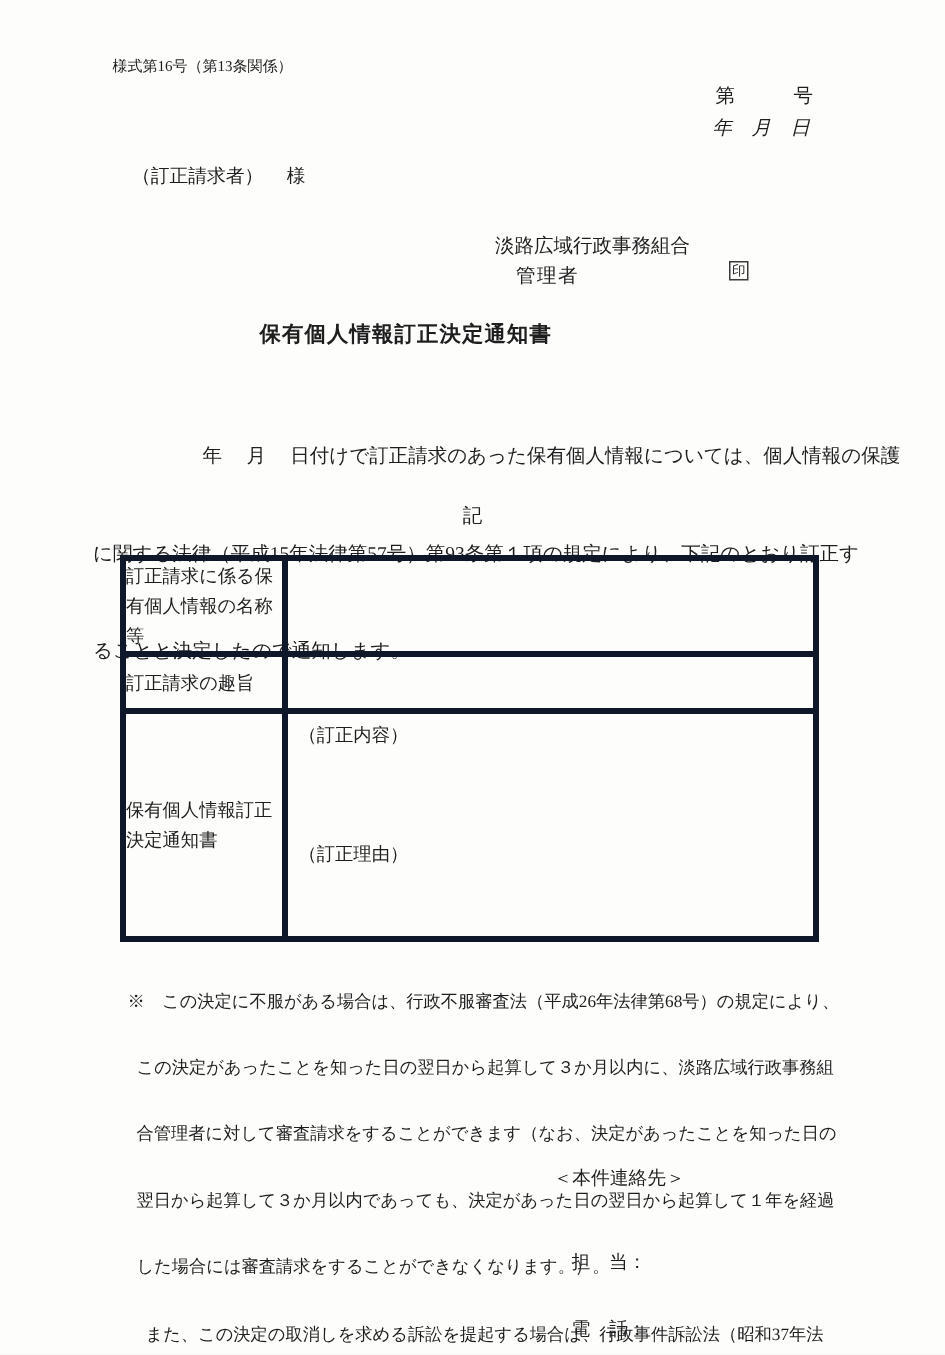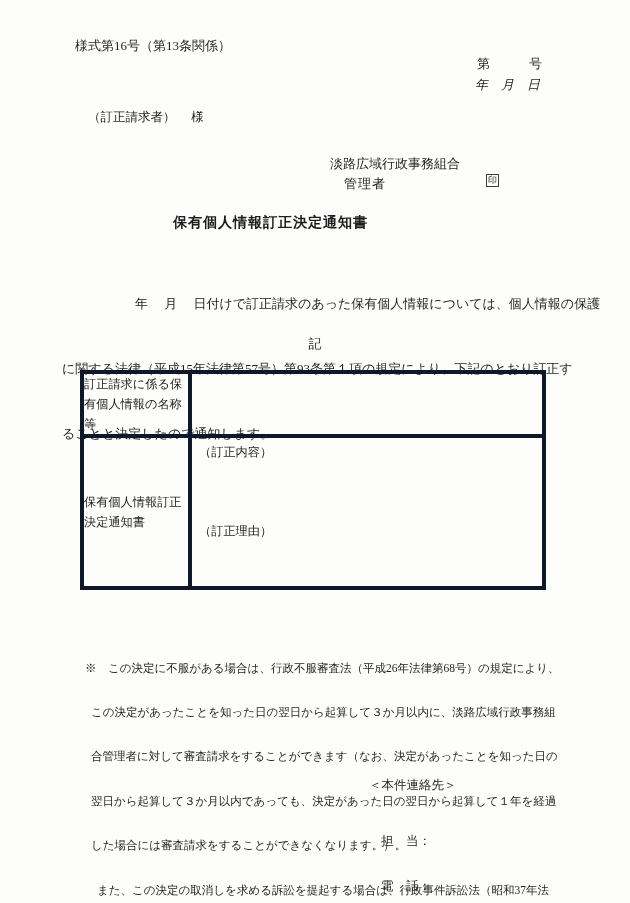--- a/index.html
+++ b/index.html
@@ -10,21 +10,21 @@
   .page{
     position:relative;
     width:630px;height:903px;
     background:#fdfdfc;
     color:#1e1e1e;
     overflow:hidden;
     font-family:"Liberation Serif","DejaVu Serif",serif;
   }
   .abs{position:absolute;white-space:pre;}
 
-  .form-number{left:75px;top:37px;font-size:13px;}
+  .form-number{left:75px;top:37px;font-size:10px;}
   .doc-number{left:477px;top:55px;font-size:13px;}
   .date-line{left:475px;top:76px;font-size:13px;font-style:italic;}
   .addressee{left:88px;top:109px;font-size:12.5px;}
 
   .sender-org{left:330px;top:155px;font-size:13px;}
   .sender-role{left:344px;top:175px;font-size:13px;letter-spacing:1px;}
   .seal{
     left:486px;top:174px;
     font-size:9px;line-height:11px;
     width:11px;height:11px;
@@ -104,20 +104,24 @@
   </div>
 
   <div class="abs ki-marker">記</div>
 
   <table class="info-table">
     <tbody>
         <tr class="row-1">
       <td class="label-cell">訂正請求に係る保有個人情報の名称等</td>
       <td class="value-cell"></td>
     </tr>
+    <tr class="row-2">
+      <td class="label-cell centered">訂正請求の趣旨</td>
+      <td class="value-cell"></td>
+    </tr>
     <tr class="row-3">
       <td class="label-cell centered">保有個人情報訂正決定通知書</td>
       <td class="value-cell">
         <span class="cell-item first">（訂正内容）</span>
         <span class="cell-item second">（訂正理由）</span>
       </td>
     </tr>
   </tbody>
     </table>
 

